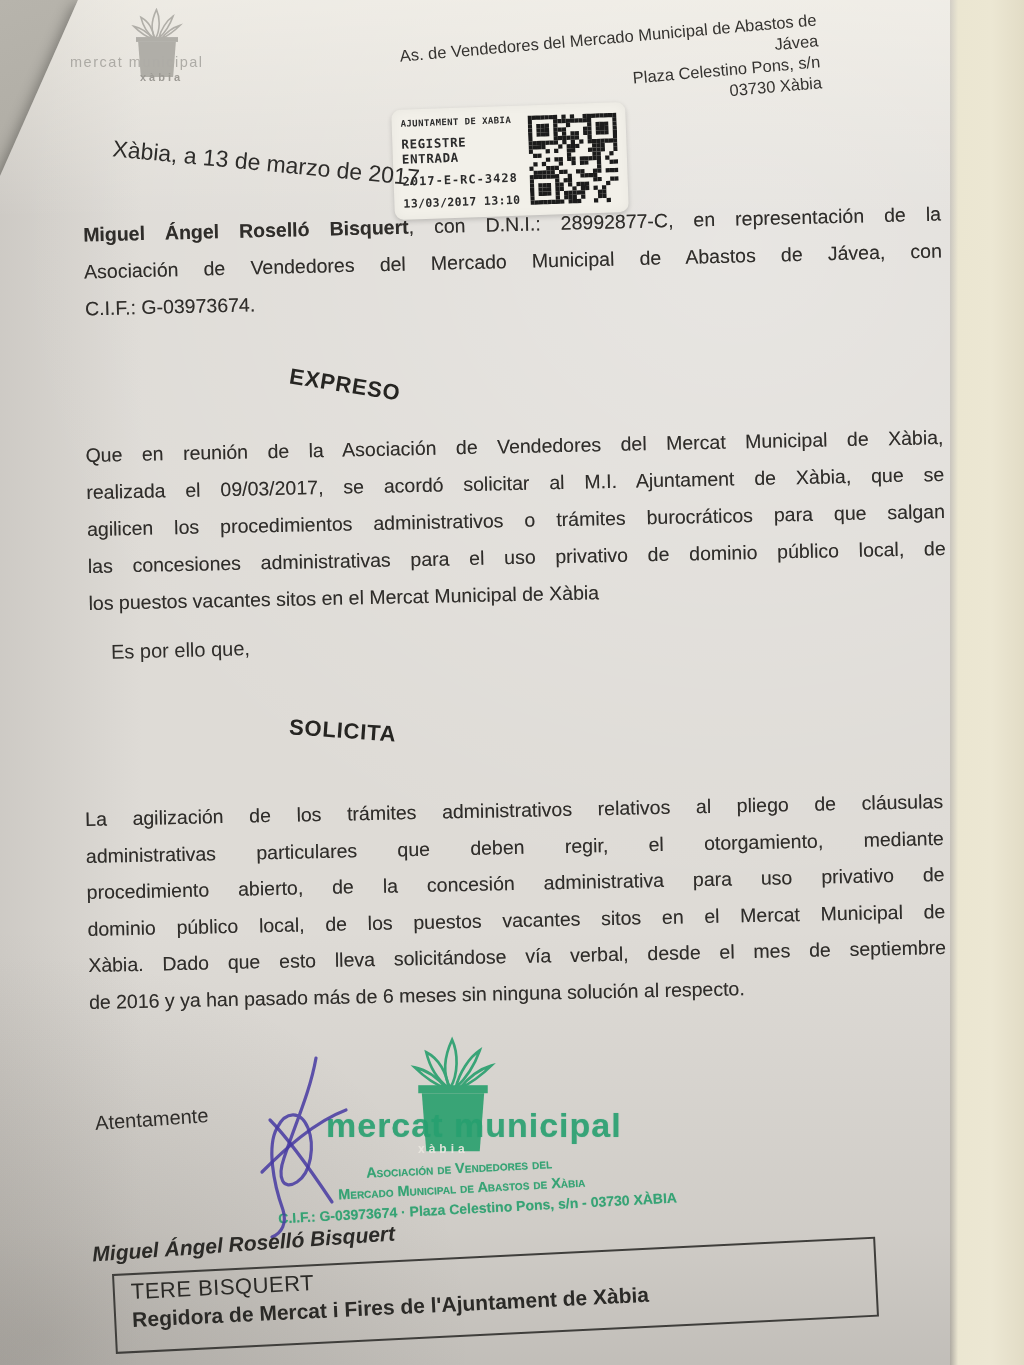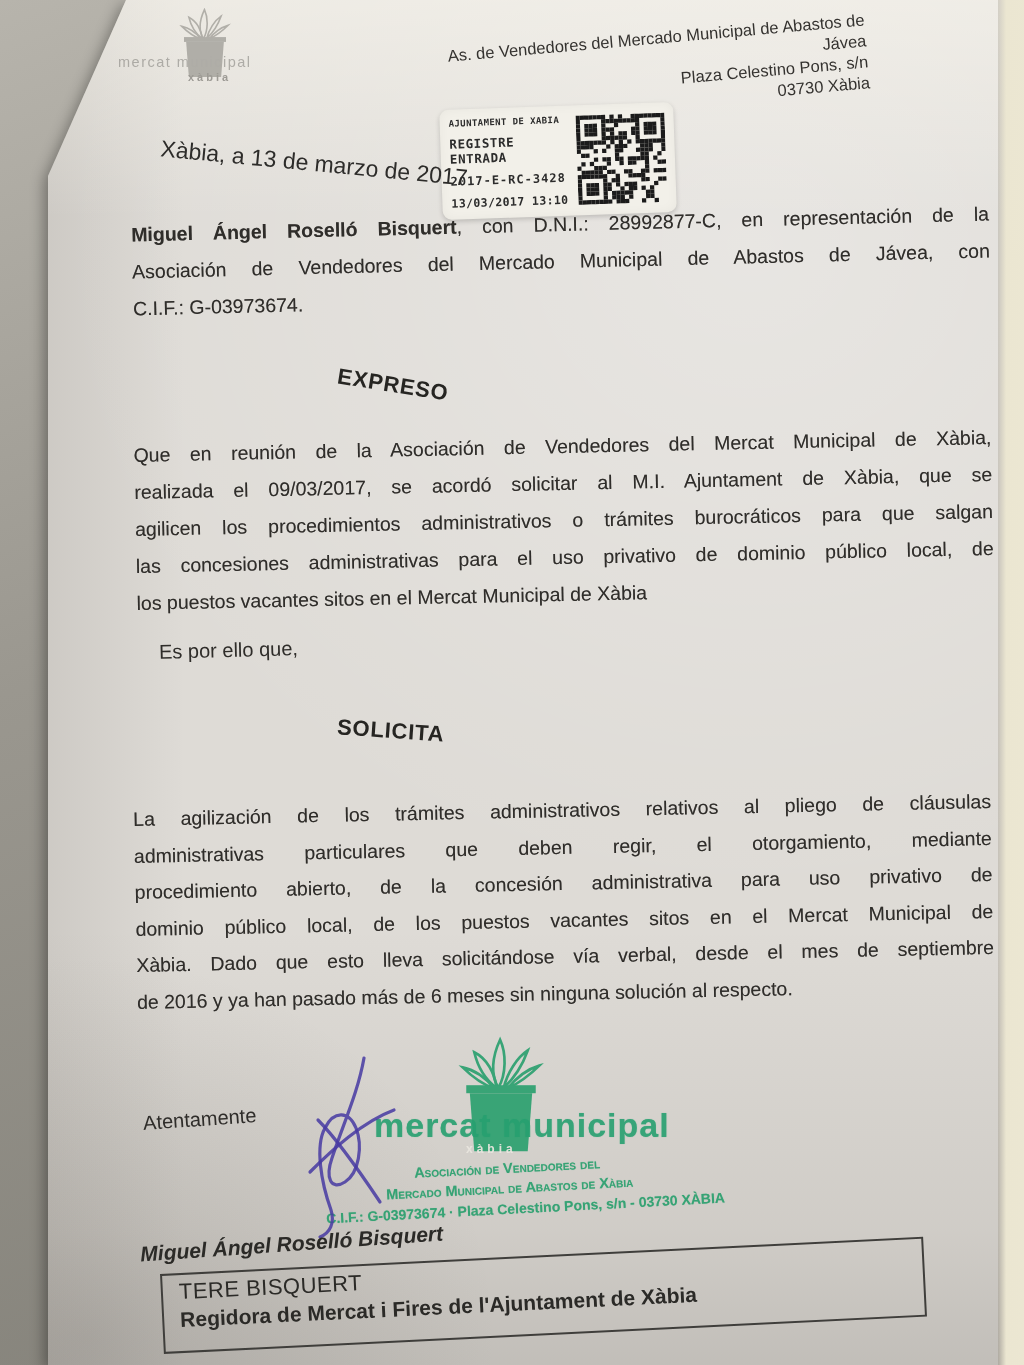--- a/index.html
+++ b/index.html
@@ -1,20 +1,20 @@
 <!DOCTYPE html>
 <html><head>
 <meta charset="utf-8">
 <style>
   html,body{margin:0;padding:0;width:1024px;height:1365px;overflow:hidden;
     font-family:"Liberation Sans",sans-serif;}
   body{background:linear-gradient(160deg,#b7b4ac 0%,#9a978f 40%,#7e7c74 100%);}
   .paper-wrap{position:absolute;inset:0;filter:drop-shadow(-4px 5px 7px rgba(0,0,0,.35));}
   .paper{position:absolute;inset:0;background:#dedbd6;
-    clip-path:polygon(78px 0,100% 0,100% 100%,0 100%,0 176px);margin-left:48px;}
+    clip-path:polygon(78px 0,100% 0,100% 100%,0 100%,0 176px);}
   .paper::before{content:"";position:absolute;inset:0;
     background:
       linear-gradient(to bottom,rgba(255,252,243,.45),rgba(255,255,255,0) 16%,rgba(255,255,255,0) 68%,rgba(82,76,68,.10) 90%,rgba(64,59,52,.18) 100%),
       linear-gradient(to right,rgba(86,80,72,.12),rgba(255,255,255,0) 14%),
       radial-gradient(120% 80% at 72% 18%,rgba(255,255,255,.30),rgba(255,255,255,0) 60%),
       radial-gradient(60% 40% at 4% 98%,rgba(60,56,50,.16),rgba(255,255,255,0) 70%);}
   .fold-right{position:absolute;top:0;bottom:0;left:950px;width:74px;
     background:linear-gradient(to right,rgba(96,87,66,.20) 0%,#ebe6d1 11%,#ece7d3 55%,#e2dcc6 100%);}
 
   .abs{position:absolute;}

